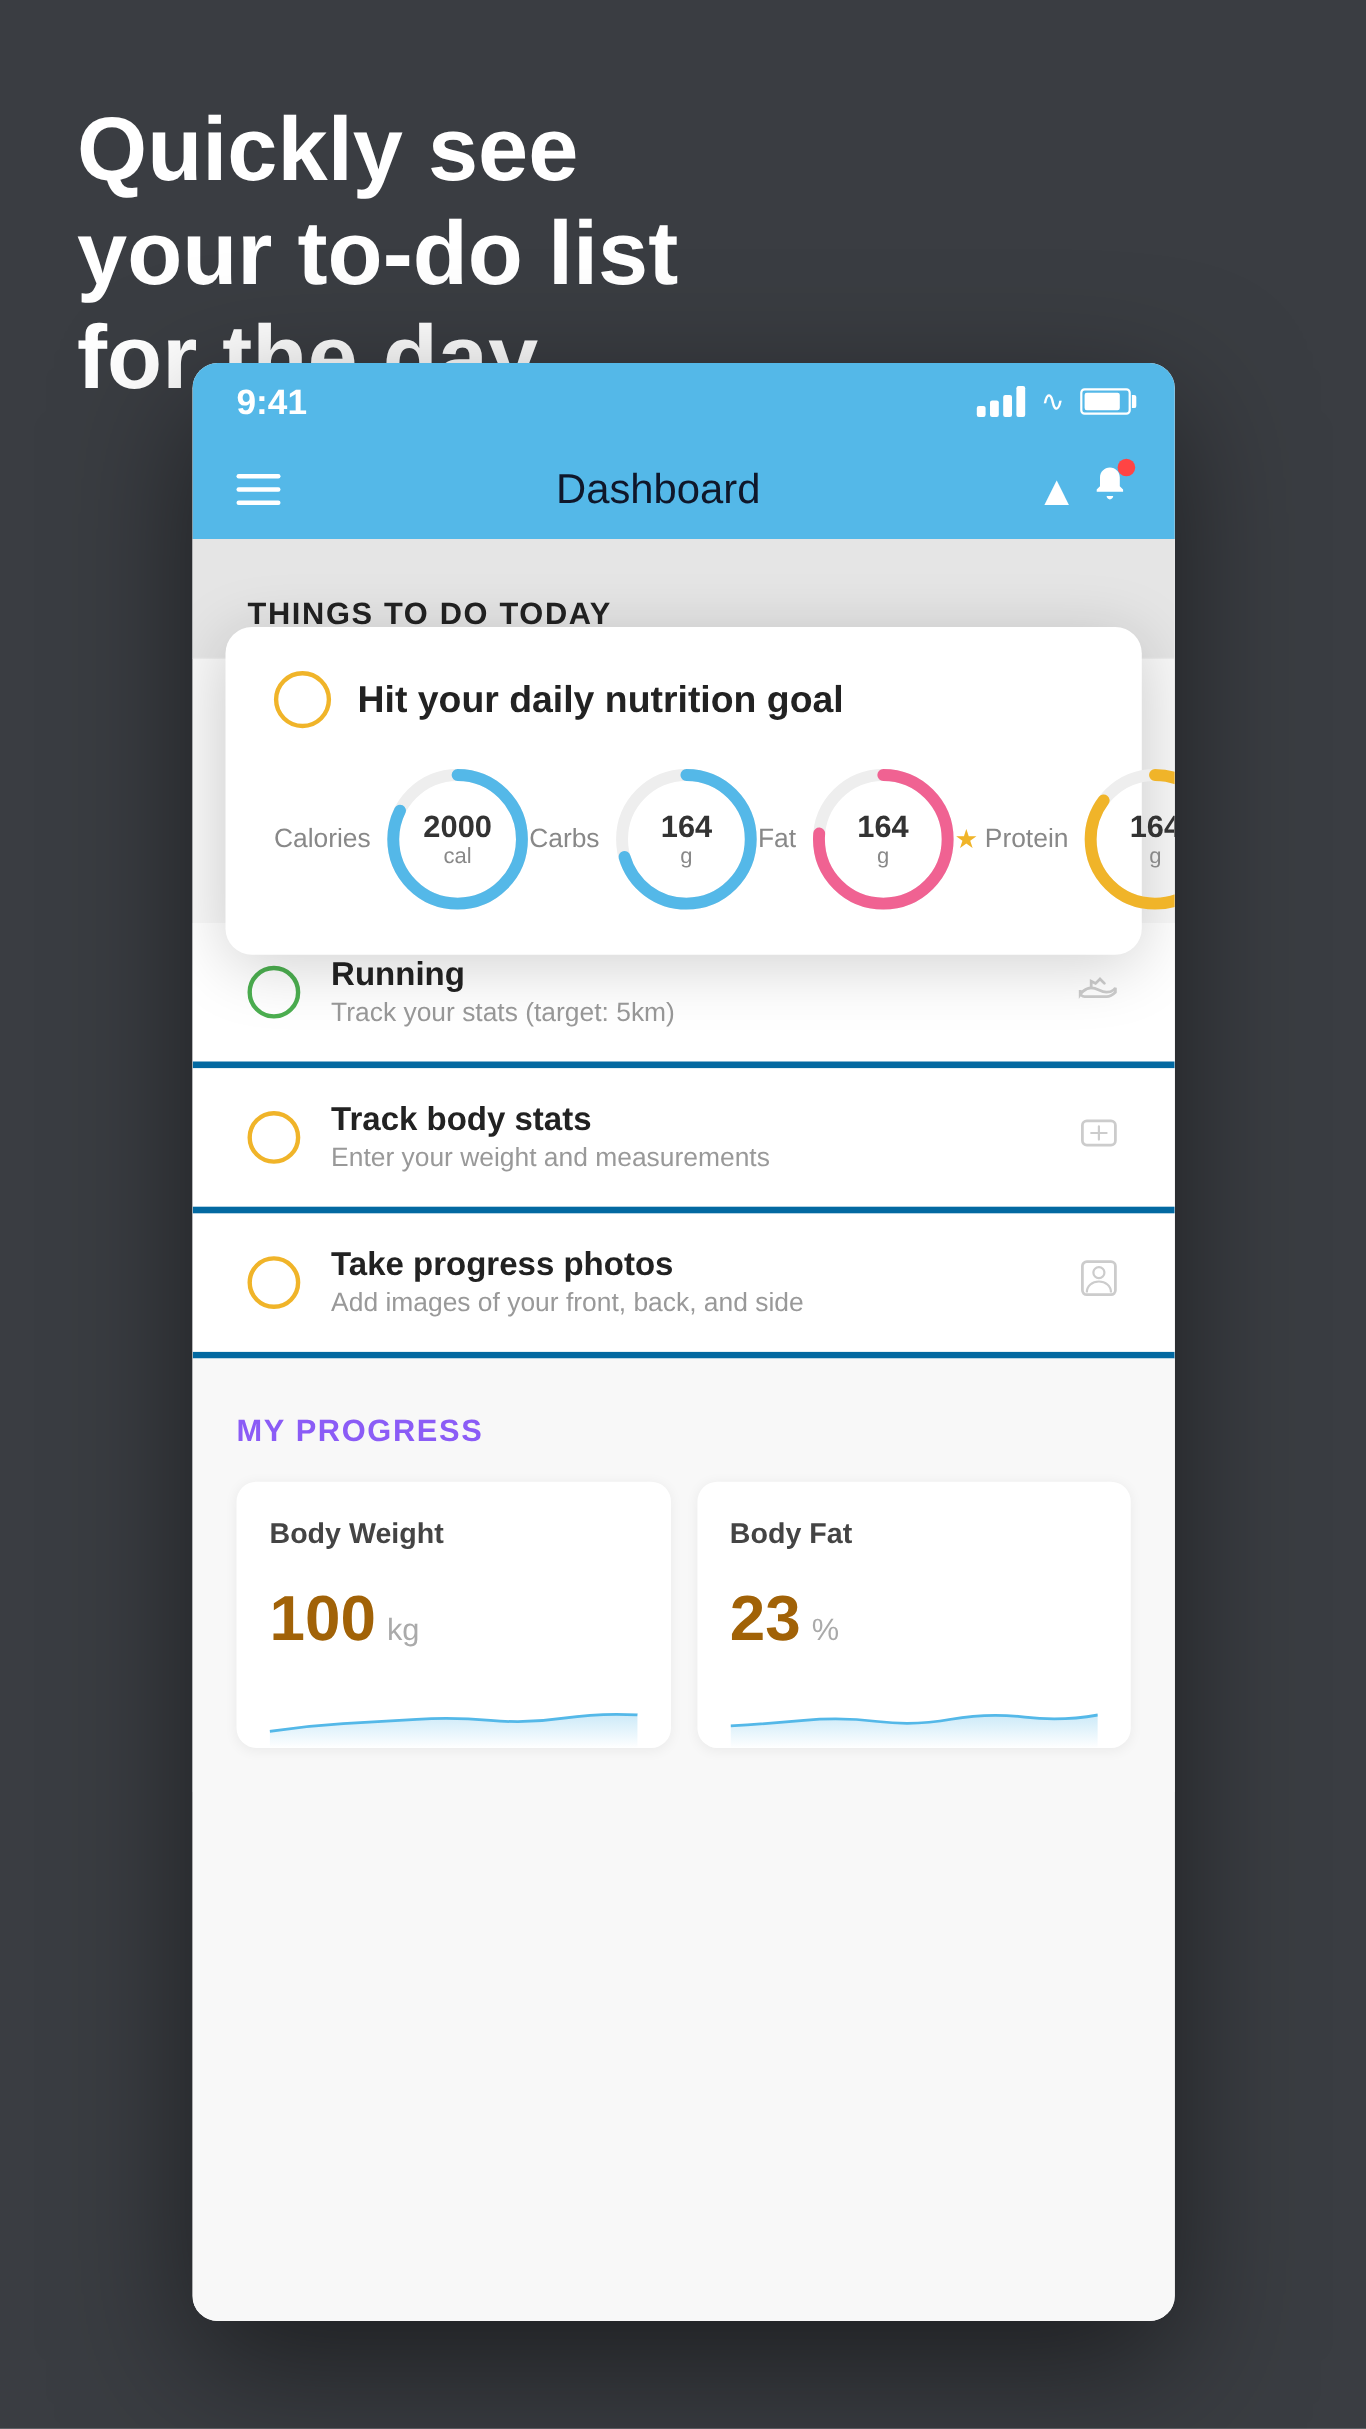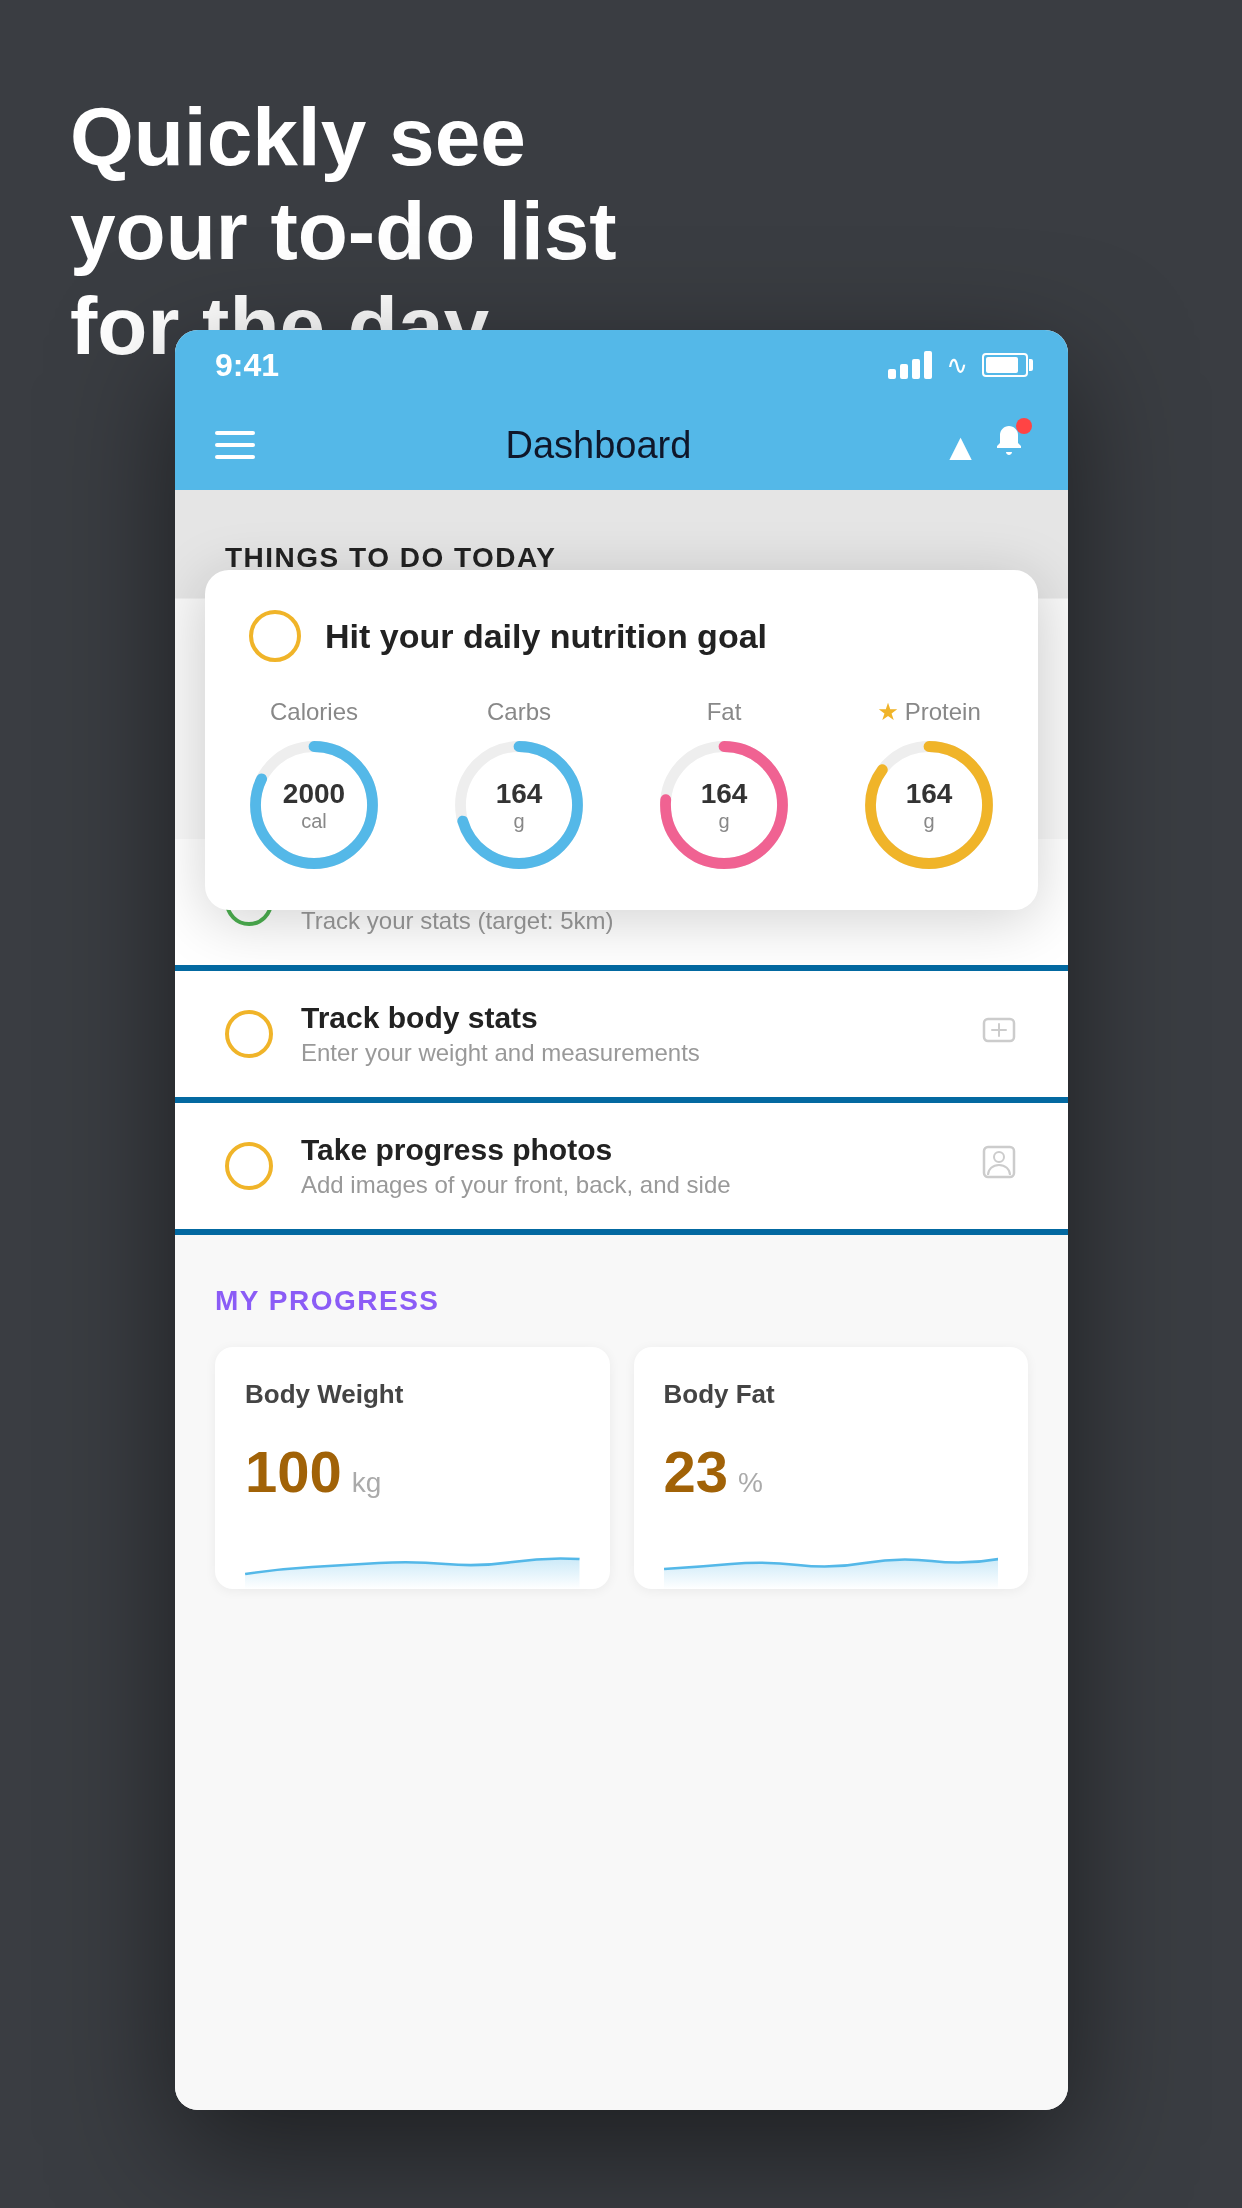--- a/index.html
+++ b/index.html
@@ -198,21 +198,21 @@
     }
 
     
     .nutrition-rings {
       display: flex;
       justify-content: space-between;
       align-items: flex-start;
     }
     .ring-item {
       display: flex;
-      flex-direction: column;
+      flex-direction: row;
       align-items: center;
       gap: 14px;
     }
     .ring-label {
       font-size: 24px;
       color: #888;
     }
     .ring-label.starred {
       display: flex;
       align-items: center;

